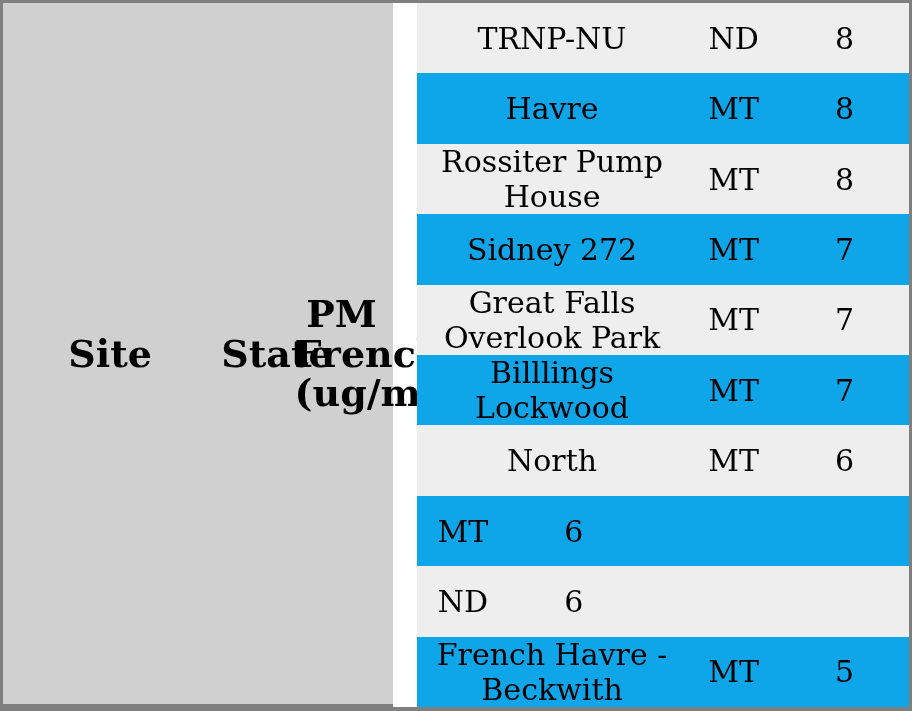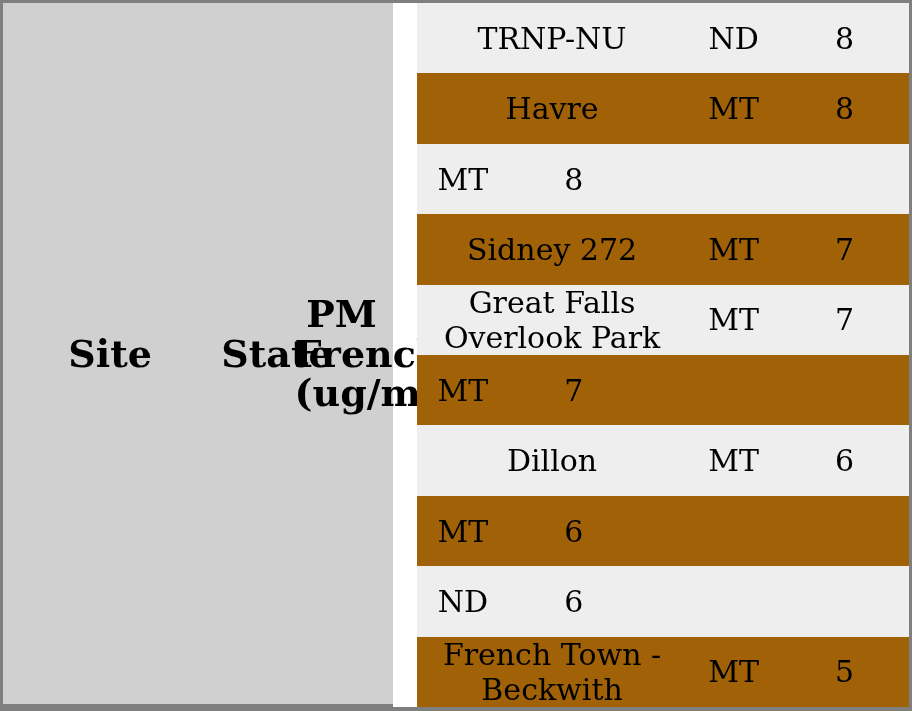--- a/index.html
+++ b/index.html
@@ -34,21 +34,21 @@
     display: flex;
     flex-direction: column;
     overflow: hidden;
     padding-left: 24px;
   }
   .data-row {
     flex: 1 1 0;
     display: flex;
     align-items: center;
     font-size: 30px;
-    background: #a16207;
+    background: #0ea5e9;
   }
   .data-row:nth-child(odd) {
     background: #eeeeee;
   }
   .cell {
     text-align: center;
     box-sizing: border-box;
     padding: 0 4px;
   }
   .col-site  { width: 55%; }
@@ -71,49 +71,51 @@
         <div class="cell col-site">TRNP-NU</div>
         <div class="cell col-state">ND</div>
         <div class="cell col-pm">8</div>
       </div>
       <div class="data-row">
         <div class="cell col-site">Havre</div>
         <div class="cell col-state">MT</div>
         <div class="cell col-pm">8</div>
       </div>
       <div class="data-row">
+        <div class="cell col-site">Rossiter Pump House</div>
         <div class="cell col-state">MT</div>
         <div class="cell col-pm">8</div>
       </div>
       <div class="data-row">
         <div class="cell col-site">Sidney 272</div>
         <div class="cell col-state">MT</div>
         <div class="cell col-pm">7</div>
       </div>
       <div class="data-row">
         <div class="cell col-site">Great Falls Overlook Park</div>
         <div class="cell col-state">MT</div>
         <div class="cell col-pm">7</div>
       </div>
       <div class="data-row">
+        <div class="cell col-site">Billlings Lockwood</div>
         <div class="cell col-state">MT</div>
         <div class="cell col-pm">7</div>
       </div>
       <div class="data-row">
-        <div class="cell col-site">Dillon</div>
+        <div class="cell col-site">North</div>
         <div class="cell col-state">MT</div>
         <div class="cell col-pm">6</div>
       </div>
       <div class="data-row">
         <div class="cell col-state">MT</div>
         <div class="cell col-pm">6</div>
       </div>
       <div class="data-row">
         <div class="cell col-state">ND</div>
         <div class="cell col-pm">6</div>
       </div>
       <div class="data-row">
-        <div class="cell col-site">French Town - Beckwith</div>
+        <div class="cell col-site">French Havre - Beckwith</div>
         <div class="cell col-state">MT</div>
         <div class="cell col-pm">5</div>
       </div>
     </div>
 </div>
 
 </body></html>

